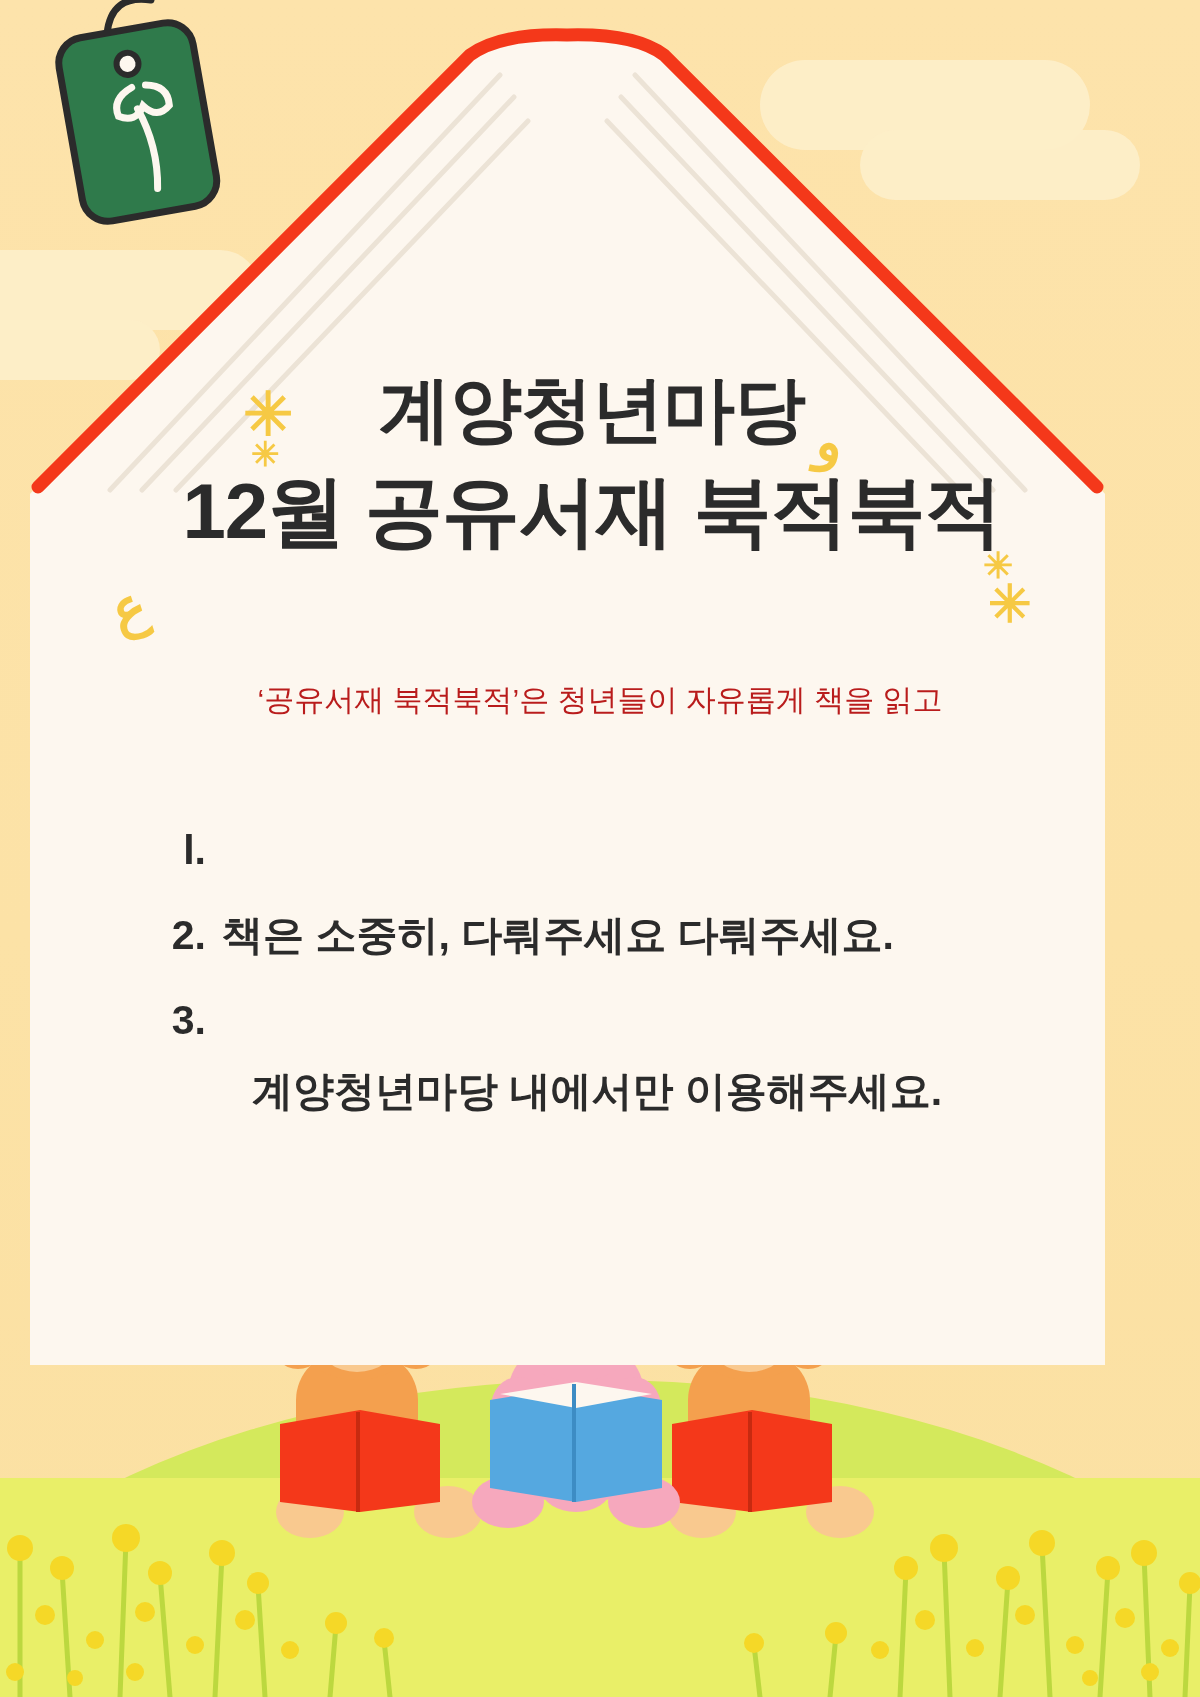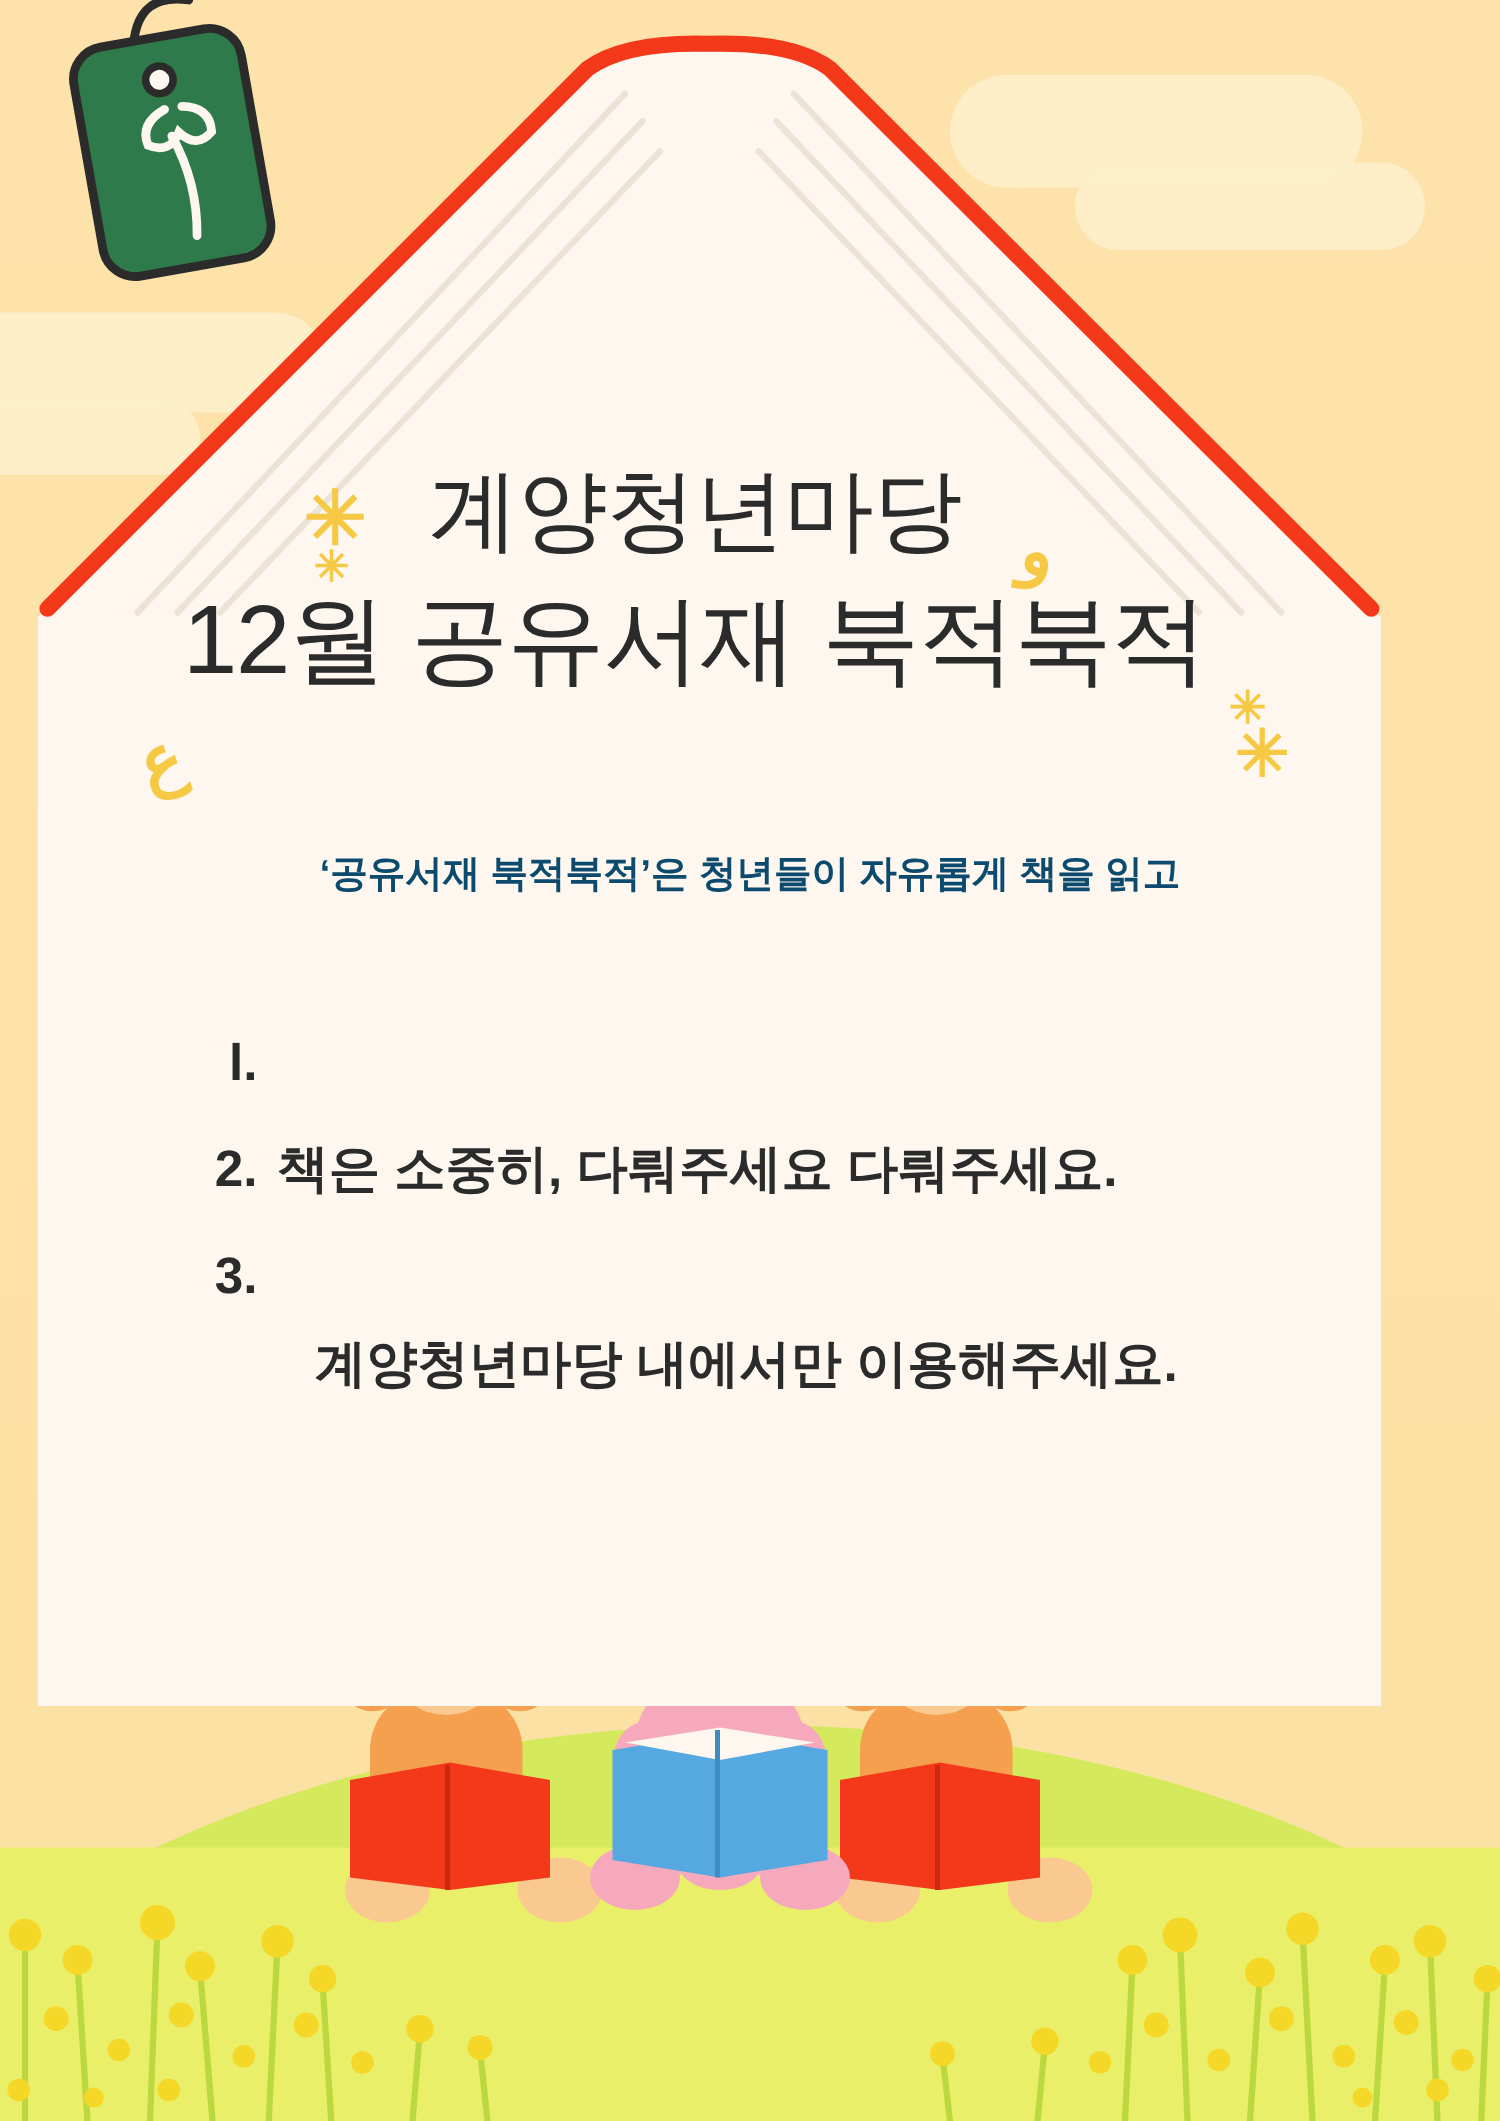--- a/index.html
+++ b/index.html
@@ -71,22 +71,23 @@
   }
 
   
   .headline {
     position: absolute;
     left: 0; top: 372px;
     width: 1112px;
     text-align: center;
     color: #2b2b2b;
     font-family: "Liberation Sans", sans-serif;
-    font-weight: normal;
+    font-weight: bold;
     letter-spacing: -1px;
+    padding-left: 36px;
   }
   .headline .l1 {
     font-size: 72px;
     line-height: 1.05;
     display: block;
   }
   .headline .l2 {
     font-size: 78px;
     line-height: 1.12;
     display: block;
@@ -106,24 +107,24 @@
   .spark.s4 { left: 112px; top: 580px; font-size: 56px; transform: rotate(-18deg); }
   .spark.s5 { left: 983px; top: 548px; font-size: 36px; }
   .spark.s6 { left: 988px; top: 578px; font-size: 52px; }
 
   
   .intro {
     position: absolute;
     left: 130px; top: 678px;
     width: 940px;
     text-align: center;
-    color: #0c4a6e;
+    color: #b91c1c;
     font-size: 30px;
     line-height: 1.45;
-    font-weight: bold;
+    font-weight: normal;
   }
 
   
   .rules {
     position: absolute;
     left: 160px; top: 828px;
     width: 900px;
     color: #2b2b2b;
     font-size: 41px;
     font-weight: bold;

